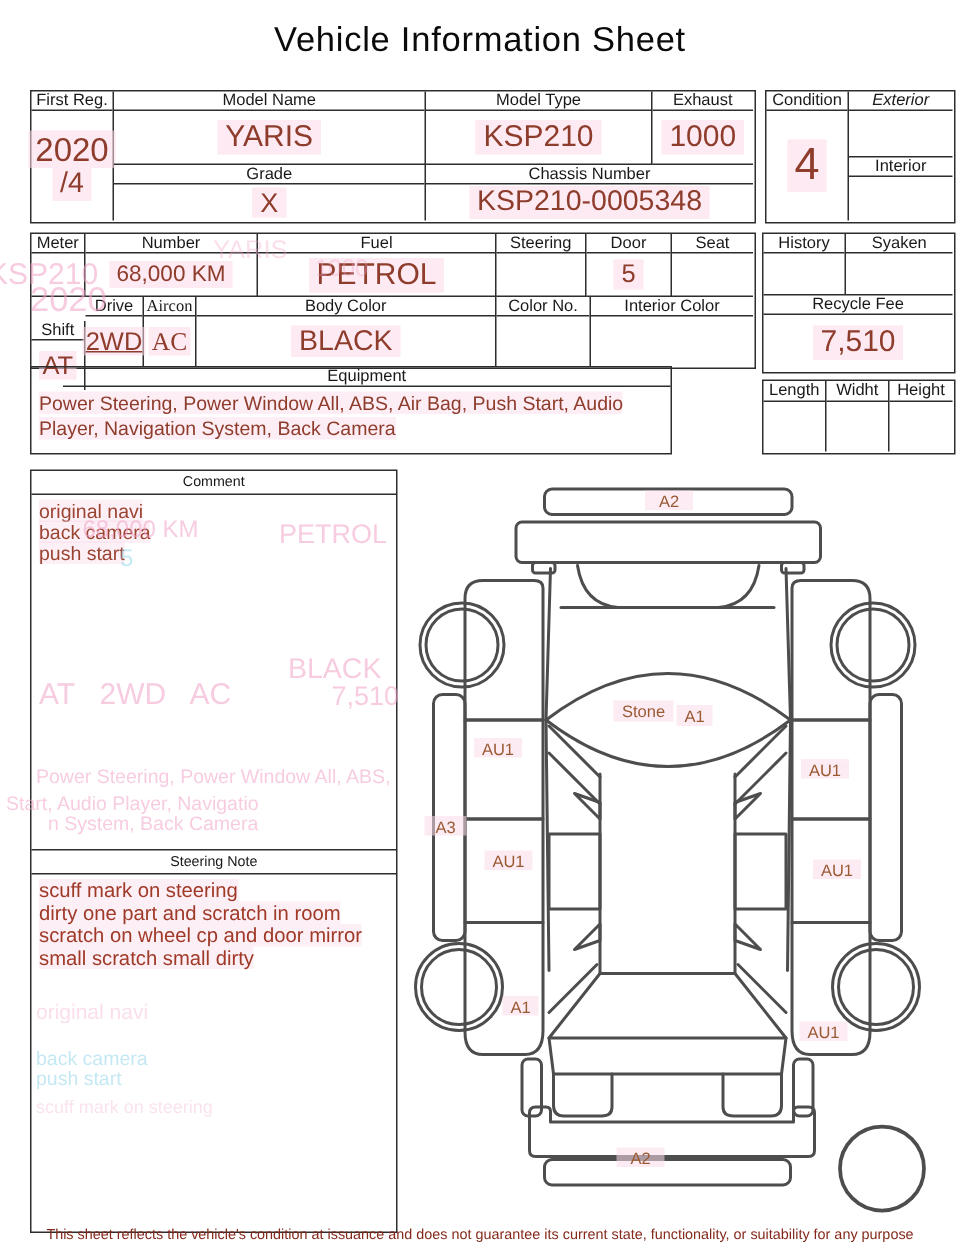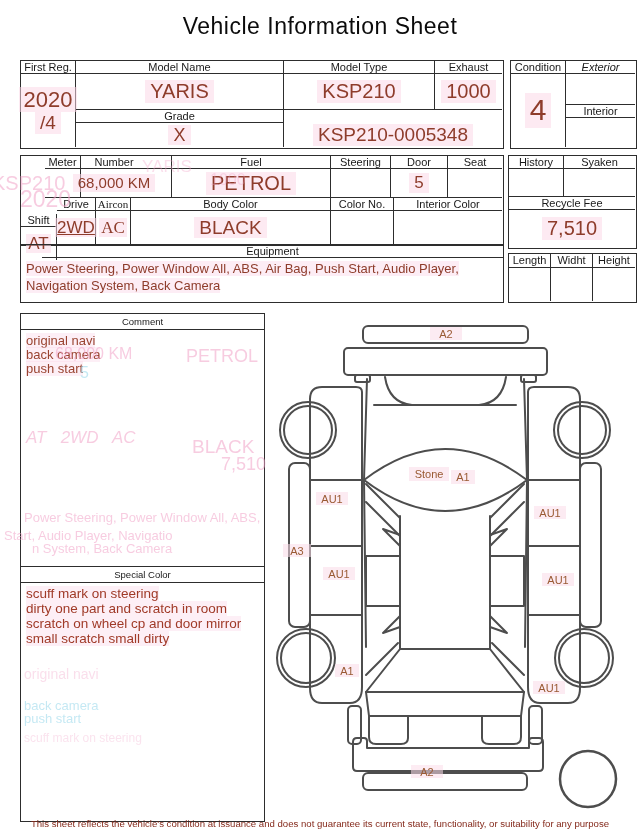--- a/index.html
+++ b/index.html
@@ -66,20 +66,21 @@
           <span class="hl">1000</span>
         </div>
     </div>
     <div class="cell br" style="left:55px;top:49px;width:208px;height:37px;">
       <div class="hdr">Grade</div>
       <div class="val" style="font-size:18px;">
           <span class="hl">X</span>
         </div>
     </div>
     <div class="cell" style="left:263px;top:49px;width:218px;height:37px;">
+      <div class="hdr">Chassis Number</div>
       <div class="val" style="font-size:19px;">
           <span class="hl">KSP210-0005348</span>
         </div>
     </div>
   </div>
 
   <div class="box" style="left:510px;top:60px;width:127px;height:89px;">
     <div class="cell br" style="left:0;top:0;width:55px;height:86px;">
       <div class="hdr">Condition</div>
       <div class="val" style="font-size:30px;">
@@ -90,21 +91,21 @@
       <div class="hdr">Exterior</div>
       <div class="val"></div>
     </div>
     <div class="cell bt" style="left:55px;top:43px;width:69px;height:43px;">
       <div class="hdr">Interior</div>
       <div class="val"></div>
     </div>
   </div>
 
   <div class="box" style="left:20px;top:155px;width:484px;height:91px;">
-    <div class="cell br bb" style="left:0;top:0;width:36px;height:42px;margin-left:24px;">
+    <div class="cell br bb" style="left:0;top:0;width:36px;height:42px;">
       <div class="hdr">Meter</div>
       <div class="val"></div>
     </div>
     <div class="cell br bb" style="left:36px;top:0;width:115px;height:42px;">
       <div class="hdr">Number</div>
       <div class="val" style="font-size:15px;">
           <span class="hl">68,000 KM</span>
         </div>
     </div>
     <div class="cell br bb" style="left:151px;top:0;width:159px;height:42px;">
@@ -171,21 +172,21 @@
       <div class="val"></div>
     </div>
     <div class="cell bt" style="left:0;top:40px;width:126px;height:51px;">
       <div class="hdr">Recycle Fee</div>
       <div class="val" style="font-size:20px;">
           <span class="hl">7,510</span>
         </div>
     </div>
   </div>
 
-  <div class="box" style="left:20px;top:244px;width:484px;height:59px;padding-left:21px;">
+  <div class="box" style="left:20px;top:244px;width:428px;height:59px;padding-left:21px;">
     <div class="hdr">Equipment</div>
     <div class="eqtext"><span>Power Steering, Power Window  All, ABS, Air Bag, Push Start, Audio Player, Navigation System, Back Camera</span></div>
   </div>
 
   <div class="box" style="left:508px;top:253px;width:129px;height:50px;">
     <div class="cell br" style="left:0;top:0;width:42px;height:47px;">
       <div class="hdr hdr14">Length</div>
       <div class="val"></div>
     </div>
     <div class="cell br" style="left:42px;top:0;width:42px;height:47px;">
@@ -198,21 +199,21 @@
     </div>
   </div>
 
   <div class="box" style="left:20px;top:313px;width:245px;height:509px;">
     <div class="hdr" style="height:16px;line-height:15px;font-size:9.5px;">Comment</div>
     <div class="cell linegrp" style="left:0;top:16px;width:242px;height:236px;padding:4px 5px;">
       <div><span>original navi</span></div>
       <div><span>back camera</span></div>
       <div><span>push start</span></div>
     </div>
-    <div class="hdr bt" style="top:252px;position:absolute;left:0;right:0;height:17px;line-height:16px;font-size:9.5px;">Special Color</div>
+    <div class="hdr bt" style="top:252px;position:absolute;left:0;right:0;height:17px;line-height:16px;font-size:9.5px;">Steering Note</div>
     <div class="cell notegrp" style="left:0;top:269px;width:242px;height:237px;padding:3px 5px;">
       <div><span>scuff mark on steering</span></div>
       <div><span>dirty one part and scratch in room</span></div>
       <div><span>scratch on wheel cp and door mirror</span></div>
       <div><span>small scratch small dirty</span></div>
     </div>
   </div>
 
   <div style="position:absolute;left:270px;top:315px;width:370px;height:500px;">
     <svg viewBox="0 0 370 500" width="370" height="500">
@@ -302,21 +303,21 @@
     </svg>
   </div>
 
   <span class="ghost" style="left:-8px;top:172px;font-size:20px;">KSP210</span>
   <span class="ghost" style="left:20px;top:186px;font-size:23px;">2020</span>
   <span class="ghost faint" style="left:142px;top:157px;font-size:17px;">YARIS</span>
   <span class="ghost faint" style="left:210px;top:171px;font-size:16px;">1000</span>
   <span class="ghost" style="left:55px;top:345px;font-size:16px;">68,000 KM</span>
   <span class="ghost" style="left:186px;top:346px;font-size:18px;">PETROL</span>
   <span class="ghost cy" style="left:80px;top:364px;font-size:16px;">5</span>
-  <span class="ghost" style="left:26px;top:428px;font-size:17px;white-space:pre;font-style:italic;">AT   2WD   AC</span>
+  <span class="ghost" style="left:26px;top:452px;font-size:20px;white-space:pre;">AT   2WD   AC</span>
   <span class="ghost" style="left:192px;top:436px;font-size:19px;">BLACK</span>
   <span class="ghost" style="left:221px;top:454px;font-size:18px;">7,510</span>
   <span class="ghost" style="left:24px;top:510px;font-size:13px;width:238px;overflow:hidden;">Power Steering, Power Window  All, ABS, Ai</span>
   <span class="ghost" style="left:4px;top:528px;font-size:13px;">Start, Audio Player, Navigatio</span>
   <span class="ghost" style="left:32px;top:541px;font-size:13px;">n System, Back Camera</span>
   <span class="ghost faint" style="left:24px;top:666px;font-size:14px;">original navi</span>
   <span class="ghost cy" style="left:24px;top:698px;font-size:13px;">back camera</span>
   <span class="ghost cy" style="left:24px;top:711px;font-size:13px;">push start</span>
   <span class="ghost faint" style="left:24px;top:731px;font-size:12px;opacity:.3;">scuff mark on steering</span>
 

